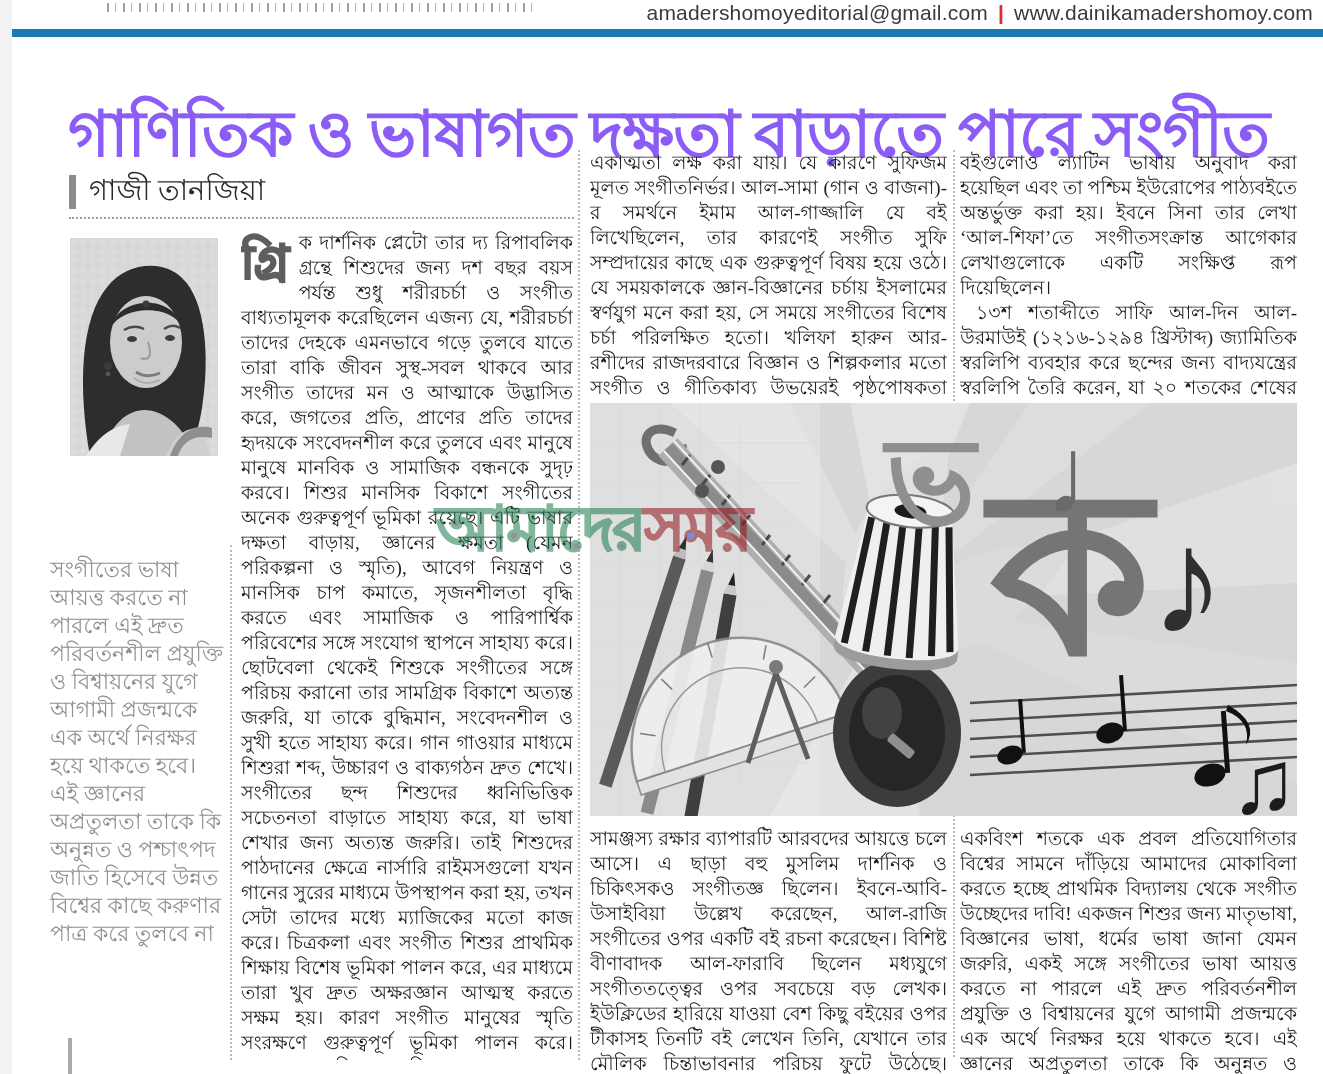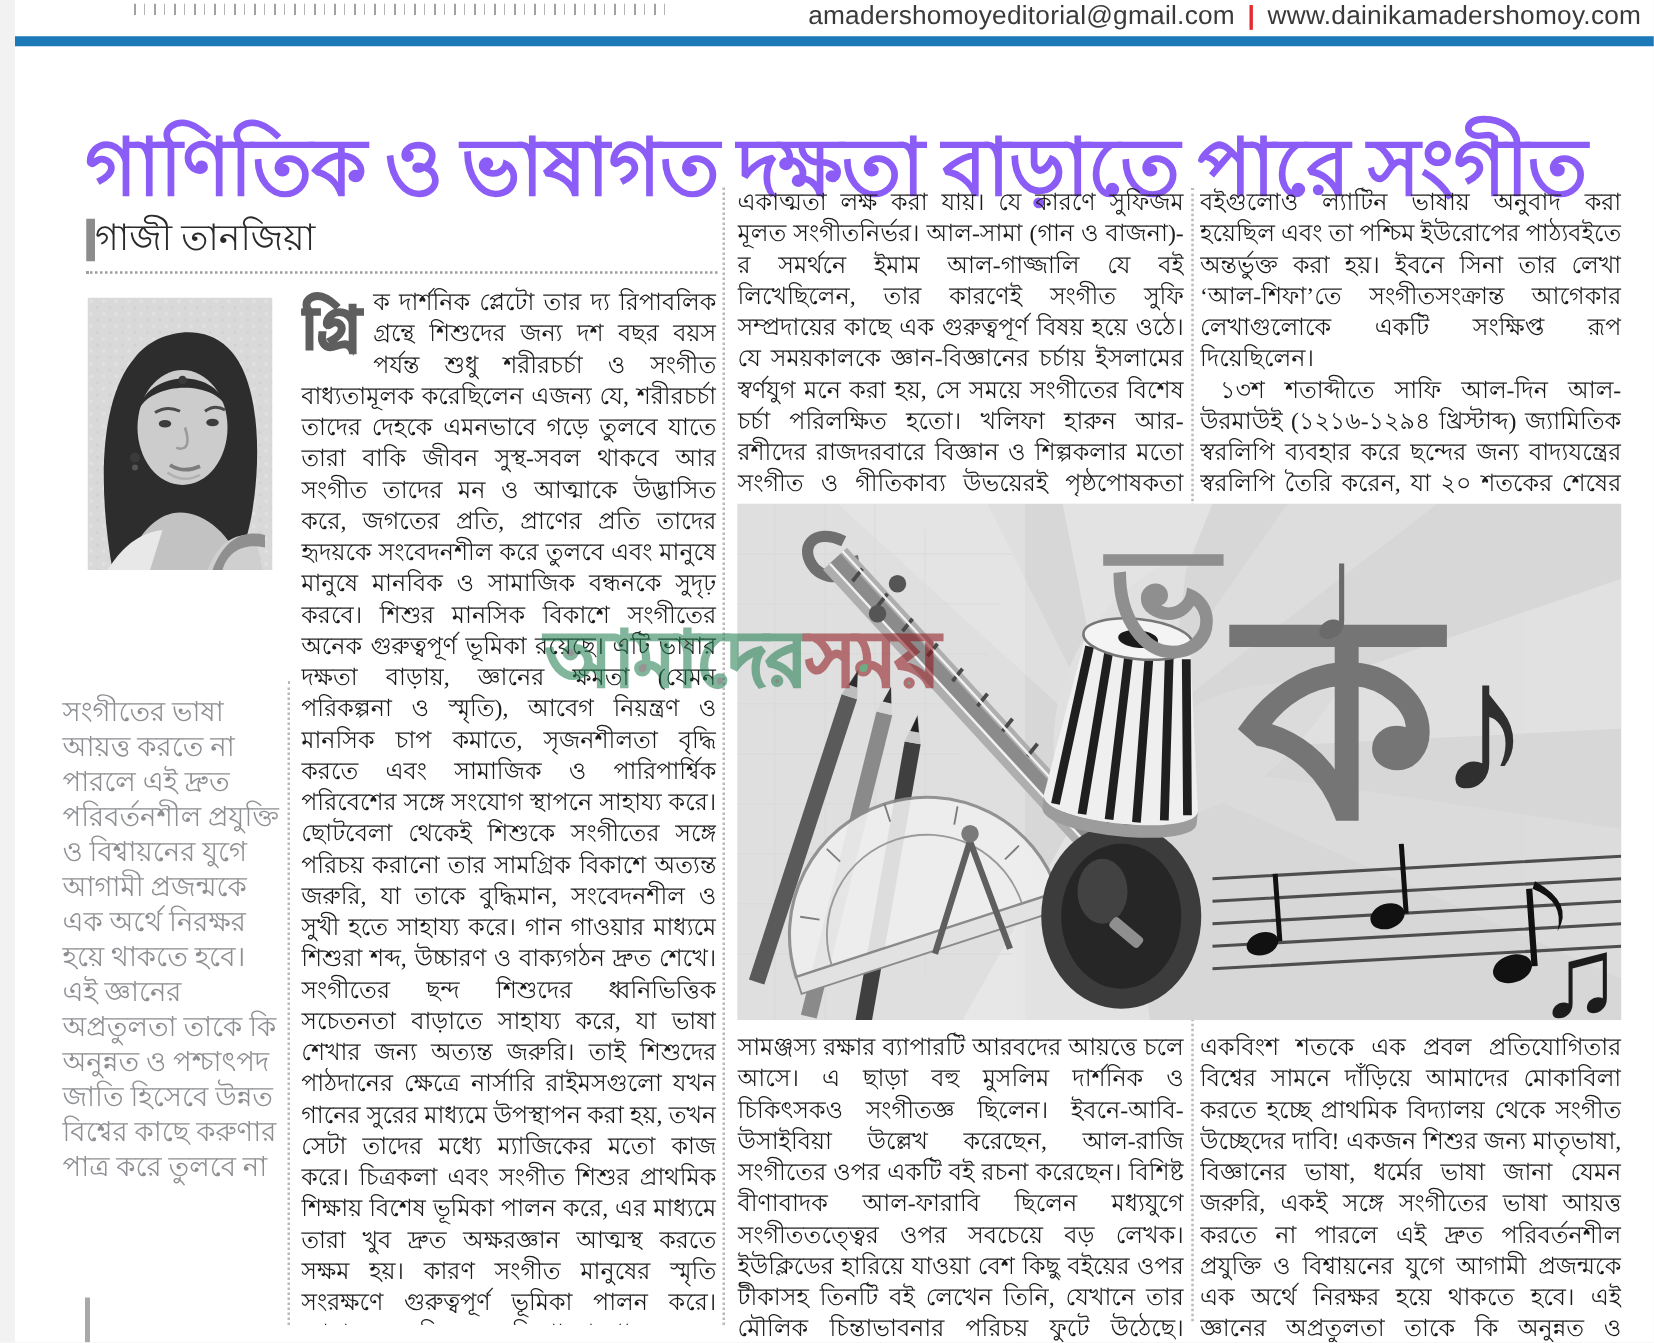--- a/index.html
+++ b/index.html
@@ -16,21 +16,21 @@
   .mast-clip{
     position:absolute;left:95px;top:3px;width:430px;height:9px;opacity:.55;
     background:repeating-linear-gradient(90deg,#555 0 2px,transparent 2px 8px,#777 8px 9px,transparent 9px 16px);
   }
   .blue-rule{position:absolute;left:0;top:29px;width:1313px;height:8px;background:#1b79b8;}
   
   .headline{
     position:absolute;left:56px;top:52px;width:1240px;font-size:64px;line-height:80px;
     font-weight:700;color:#8b5cf6;white-space:nowrap;letter-spacing:-1px;
   }
-  .byline{position:absolute;left:57px;top:167px;display:flex;align-items:center;}
+  .byline{position:absolute;left:57px;top:167px;display:flex;align-items:center;gap:13px;}
   .byline .bar{width:7px;height:34px;background:#8c8c8c;}
   .byline .name{font-size:29px;color:#2a2a2a;}
   .byline-rule{position:absolute;left:57px;top:217px;width:505px;border-top:2px dotted #9e9e9e;}
   
   .vdiv{position:absolute;border-left:2px dotted #b9b9b9;}
   #vdiv-sidebar{left:218px;top:545px;height:515px;}
   #vdiv-c1c2{left:566px;top:150px;height:910px;}
   #vdiv-c2c3{left:941px;top:150px;height:907px;}
   
   .photo{position:absolute;left:58px;top:238px;width:148px;height:218px;}
@@ -53,21 +53,21 @@
   }
   
   .art{position:absolute;left:578px;top:403px;width:707px;height:413px;background:#dadada;overflow:hidden;}
   
   .watermark{
     position:absolute;left:424px;top:498px;z-index:6;font-weight:700;font-size:62px;line-height:62px;
     white-space:nowrap;opacity:.55;letter-spacing:-2px;
     font-family:"Liberation Serif","DejaVu Serif",serif;
   }
   .watermark .w1{color:#404040;-webkit-text-stroke:1.5px #1c7b4d;}
-  .watermark .w2{color:#15803d;-webkit-text-stroke:1.5px #8e1317;}
+  .watermark .w2{color:#1d4ed8;-webkit-text-stroke:1.5px #8e1317;}
   .edge-mark{position:absolute;left:56px;top:1038px;width:4px;height:36px;background:#a9a9a9;}
 </style>
 </head>
 <body>
 
 <div id="page">
 
   <div class="mast-clip"></div>
   <div class="mast-right">
     <span>amadershomoyeditorial@gmail.com</span><span class="pipe">|</span><span>www.dainikamadershomoy.com</span>

